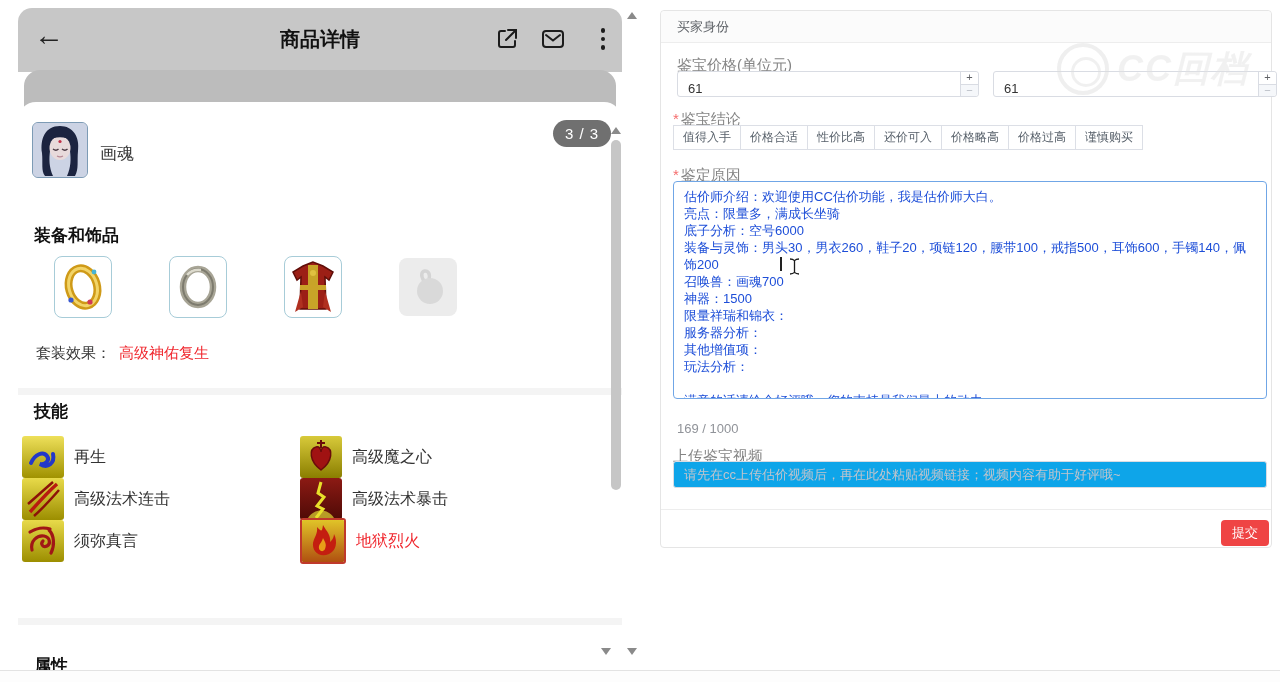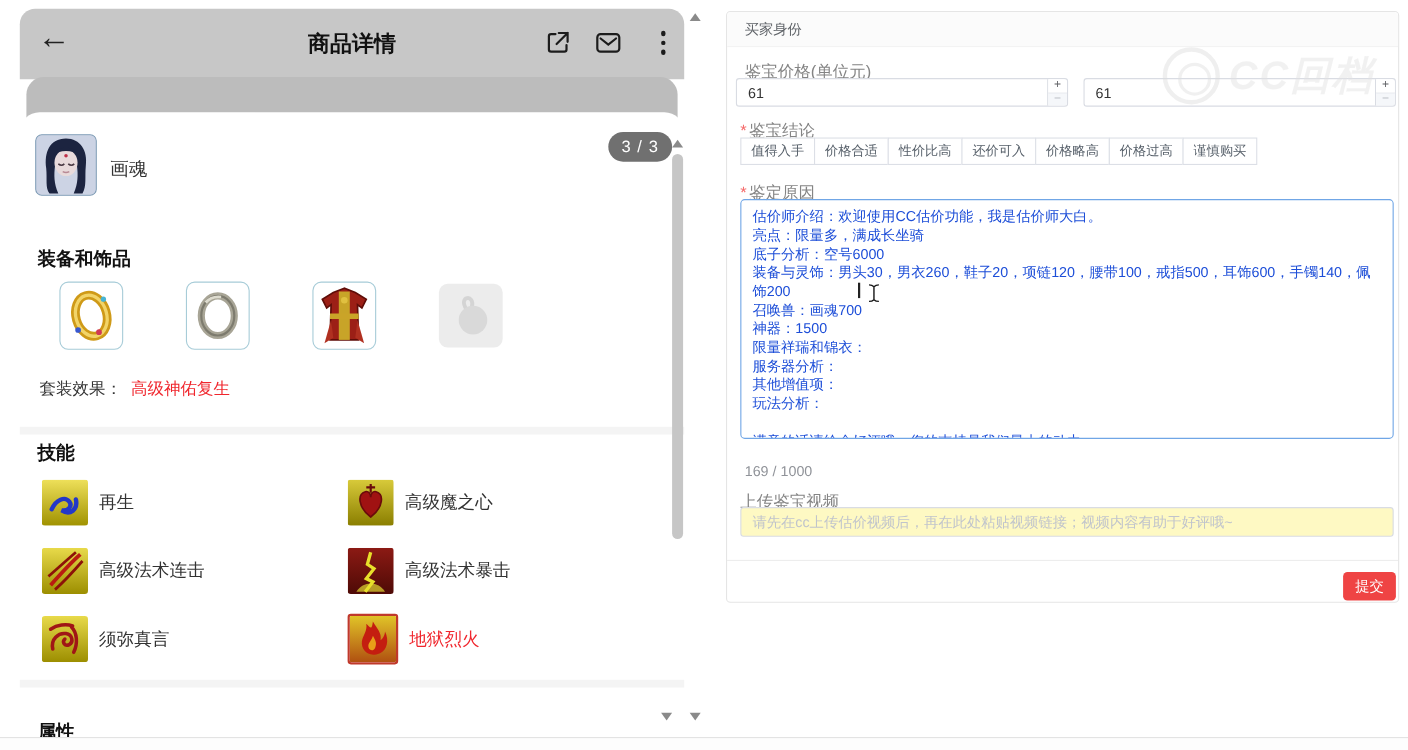--- a/index.html
+++ b/index.html
@@ -34,22 +34,22 @@
 
   .sec-h { position:absolute; font-size:17px; font-weight:bold; color:#111; }
   .equip-row { position:absolute; left:54px; top:256px; display:flex; gap:57px; }
   .equip-slot { width:58px; height:62px; border:1px solid #a7ccd8; border-radius:8px;
     display:flex; align-items:center; justify-content:center; background:#fff; }
   .equip-slot.empty { border:none; background:#ececec; border-radius:8px; width:58px; height:58px; margin-top:2px; }
 
   .set-row { position:absolute; left:36px; top:344px; font-size:15px; color:#333; }
   .set-red { color:#f0262d; margin-left:8px; }
 
-  .skills-grid { position:absolute; left:38px; top:436px; width:560px;
-    display:grid; grid-template-columns:278px 1fr; row-gap:20px; }
+  .skills-grid { position:absolute; left:22px; top:436px; width:560px;
+    display:grid; grid-template-columns:278px 1fr; }
   .skill { display:flex; align-items:center; gap:10px; height:42px; }
   .skill-label { font-size:16px; color:#333; }
   .skill-label.red { color:#f0262d; }
   .skill-ic { width:42px; height:42px; border-radius:3px; overflow:hidden; flex:0 0 auto; }
   .skill-ic.bordered { border:2px solid #c0392b; width:46px; height:46px; }
 
   .divider { position:absolute; left:18px; width:604px; height:7px; background:#f4f4f4; }
 
   
   .tri { position:absolute; width:0; height:0; }
@@ -64,21 +64,21 @@
 
   
   .form-card { position:absolute; left:660px; top:10px; width:612px; height:538px;
     background:#fff; border:1px solid #e5e5e5; border-radius:4px; }
   .fc-header { position:absolute; left:0; top:0; width:100%; height:32px;
     background:#fbfbfb; border-bottom:1px solid #ededed; border-radius:4px 4px 0 0;
     display:flex; align-items:center; padding-left:16px; font-size:13px; color:#5f6368; }
   .f-label { position:absolute; font-size:15px; color:#848484; }
   .req { color:#f56c6c; margin-right:2px; }
   .num-input { position:absolute; height:26px; border:1px solid #d9dce3; border-radius:3px;
-    background:#fff; display:flex; align-items:center; }
+    background:#fff; display:flex; align-items:flex-end;margin-left:8px; }
   .num-val { padding-left:10px; font-size:13px; color:#333; flex:1; }
   .steppers { width:18px; height:100%; border-left:1px solid #d9dce3; display:flex;
     flex-direction:column; }
   .step { flex:1; display:flex; align-items:center; justify-content:center;
     font-size:11px; color:#606266; background:#fff; cursor:pointer; line-height:1; }
   .step.minus { border-top:1px solid #d9dce3; background:#f5f7fa; color:#b6bac2;
     border-radius:0 0 3px 0; }
   .step.plus { border-radius:0 3px 0 0; }
 
   .seg-group { position:absolute; left:12px; top:114px; display:flex; }
@@ -91,21 +91,21 @@
   .reason-box { position:absolute; left:12px; top:170px; width:594px; height:218px;
     border:1px solid #70a6e6; border-radius:4px; padding:6px 10px;
     font-size:13px; line-height:17px; color:#1d4ed8; white-space:pre-wrap;
     overflow:hidden; }
   .caret { position:absolute; left:119px; top:246px; width:1.5px; height:14px; background:#222; }
   .ibeam { position:absolute; left:128px; top:247px; }
 
   .counter { position:absolute; left:16px; top:402px; font-size:13px; color:#909399;margin-top:8px; }
   .video-input { position:absolute; left:12px; top:450px; width:594px; height:27px;
     border:1px solid #d9dce3; border-radius:3px; padding:0 10px; font-size:13px;
-    color:#333; background:#fef9c3; outline:none;
+    color:#333; background:#0ea5e9; outline:none;
     font-family:"Liberation Sans","DejaVu Sans",sans-serif; }
   .video-input::placeholder { color:#c0c4cc; }
   .fc-divider { position:absolute; left:0; top:498px; width:100%; height:1px; background:#ededed; }
   .submit-btn { position:absolute; left:560px; top:509px; width:48px; height:26px;
     background:#ef4444; border:none; border-radius:4px; color:#fff; font-size:13px;
     cursor:pointer; font-family:"Liberation Sans","DejaVu Sans",sans-serif; }
 
   .watermark { position:absolute; left:396px; top:32px; display:flex; align-items:center;
     gap:8px; opacity:.45; pointer-events:none; }
   .wm-circle { width:52px; height:52px; border:4px solid #dcdcdc; border-radius:50%;

